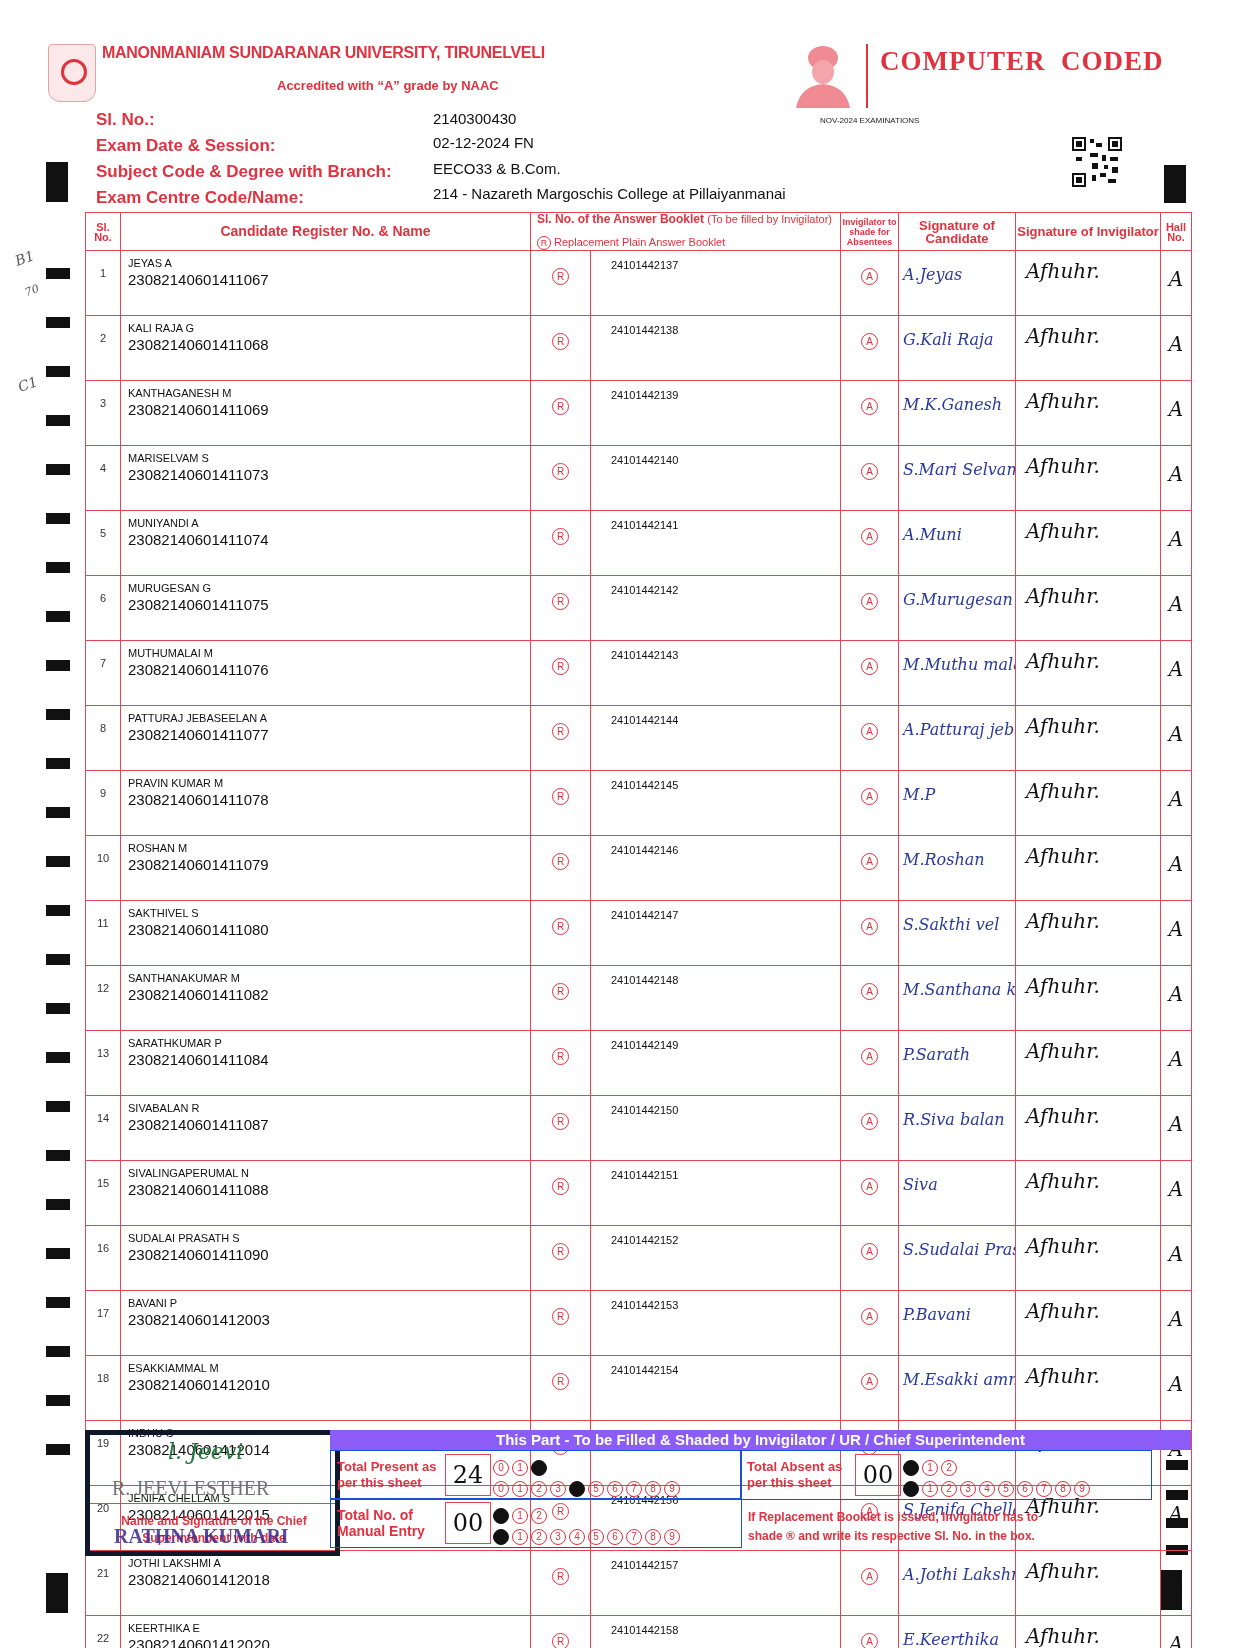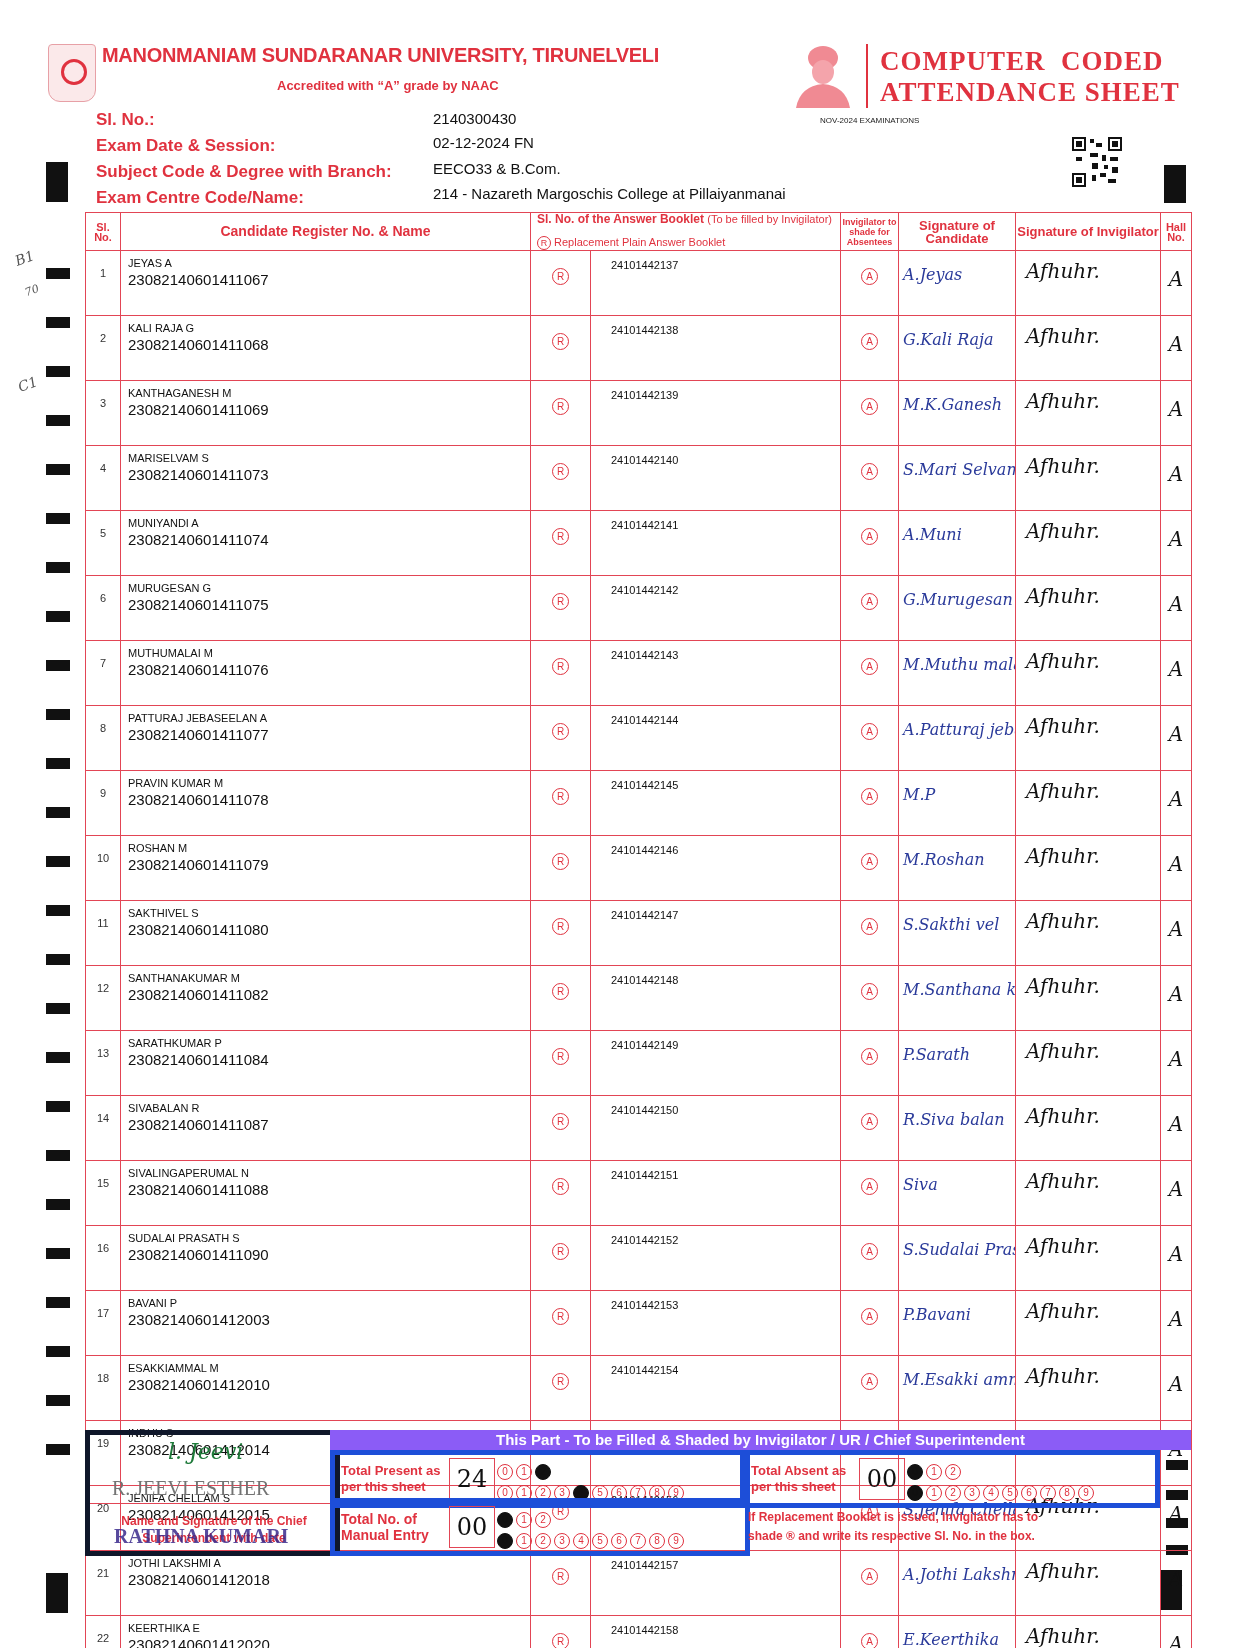--- a/index.html
+++ b/index.html
@@ -1,20 +1,20 @@
 <!DOCTYPE html>
 <html><head>
 <meta charset="utf-8">
 <style>
   html,body{margin:0;padding:0;background:#fff;}
   body{width:1236px;height:1648px;position:relative;overflow:hidden;font-family:"Liberation Sans",sans-serif;color:#111;}
   .abs{position:absolute;}
   .logo{left:48px;top:44px;width:46px;height:56px;border:1px solid #e7a0a6;border-radius:4px 4px 12px 12px;background:#fbe9ea;}
   .logo .in{position:absolute;left:12px;top:14px;width:20px;height:20px;border-radius:50%;border:3px solid #e0323f;}
-  .uni{left:102px;top:44px;font-size:20px;font-weight:bold;color:#e0323f;letter-spacing:-0.3px;}
+  .uni{left:102px;top:44px;font-size:16px;font-weight:bold;color:#e0323f;letter-spacing:-0.3px;}
   .acc{left:277px;top:78px;font-size:13px;font-weight:bold;color:#e0323f;}
   .portrait{left:792px;top:40px;width:62px;height:68px;}
   .vline{left:866px;top:44px;width:2px;height:64px;background:#e0323f;}
   .cca{left:880px;top:46px;font-family:"Liberation Serif",serif;font-weight:bold;font-size:27px;color:#e0323f;line-height:31px;letter-spacing:1px;}
   .novx{left:820px;top:116px;font-size:8px;color:#222;}
   .qr{left:1072px;top:137px;width:50px;height:50px;}
   .info-l{left:96px;font-size:17px;font-weight:bold;color:#e0323f;}
   .info-v{left:433px;font-size:15px;color:#111;}
   .mark{background:#111;position:absolute;}
   table.sheet{position:absolute;left:85px;top:212px;width:1106px;border-collapse:collapse;table-layout:fixed;}
@@ -28,21 +28,21 @@
   .cname .r{font-size:15px;margin-top:2px;}
   .circ{display:inline-block;width:15px;height:15px;border:1.3px solid #e0323f;border-radius:50%;color:#e0323f;font-size:10px;line-height:15px;text-align:center;}
   .ccell{text-align:center;padding-top:15px !important;}
   .bk{font-size:11px;padding:8px 0 0 20px !important;}
   .sig{font-family:"DejaVu Serif",serif;font-style:italic;color:#2a3a9a;font-size:16px;padding:14px 0 0 4px !important;white-space:nowrap;overflow:hidden;}
   .isig{font-family:"DejaVu Serif",serif;font-style:italic;color:#111;font-size:20px;padding:8px 0 0 10px !important;}
   .hall{font-family:"DejaVu Serif",serif;font-style:italic;font-size:20px;text-align:center;padding-top:16px !important;}
   .bottom{position:absolute;left:85px;top:1430px;width:1106px;height:118px;}
   .bleft{position:absolute;left:0;top:0;width:245px;height:116px;border:5px solid #0f172a;}
   .banner{position:absolute;left:245px;top:0;width:861px;height:20px;background:#8b5cf6;color:#fff;font-weight:bold;font-size:15px;text-align:center;line-height:20px;}
-  .box{position:absolute;border:5px solid #1d4ed8;}
+  .box{position:absolute;border:1px solid #1d4ed8;}
   .lab{position:absolute;color:#e0323f;font-weight:bold;font-size:13px;line-height:16px;}
   .hw{position:absolute;border:1px solid #e24555;width:44px;height:40px;font-family:"DejaVu Serif",serif;font-size:24px;text-align:center;line-height:40px;}
   .bub{display:inline-block;width:14px;height:14px;border:1px solid #e0323f;border-radius:50%;color:#e0323f;font-size:10px;line-height:14px;text-align:center;margin-right:3px;}
   .bub.f{background:#111;border-color:#111;color:#111;}
   .brow{position:absolute;white-space:nowrap;}
 </style>
 </head>
 <body>
 
 <div class="abs logo">
@@ -51,21 +51,20 @@
 <div class="abs uni">MANONMANIAM SUNDARANAR UNIVERSITY, TIRUNELVELI</div>
 <div class="abs acc">Accredited with “A” grade by NAAC</div>
 <svg class="abs portrait" viewBox="0 0 62 68">
   <ellipse cx="31" cy="18" rx="15" ry="12" fill="#f08a93"></ellipse>
   <ellipse cx="31" cy="32" rx="11" ry="12" fill="#f4a4ab"></ellipse>
   <path d="M4 68 Q8 46 31 44 Q54 46 58 68 Z" fill="#f08a93"></path>
 </svg>
 <div class="abs vline"></div>
 <div class="abs cca">
   <div style="white-space:pre">COMPUTER  CODED</div>
-  <div>ATTENDANCE SHEET</div>
 </div>
 <div class="abs novx">NOV-2024 EXAMINATIONS</div>
 <svg class="abs qr" viewBox="0 0 25 25">
   <rect x="0" y="0" width="7" height="7" fill="#111"></rect>
     <rect x="1" y="1" width="5" height="5" fill="#fff"></rect>
     <rect x="2" y="2" width="3" height="3" fill="#111"></rect>
   <rect x="18" y="0" width="7" height="7" fill="#111"></rect>
     <rect x="19" y="1" width="5" height="5" fill="#fff"></rect>
     <rect x="20" y="2" width="3" height="3" fill="#111"></rect>
   <rect x="0" y="18" width="7" height="7" fill="#111"></rect>

